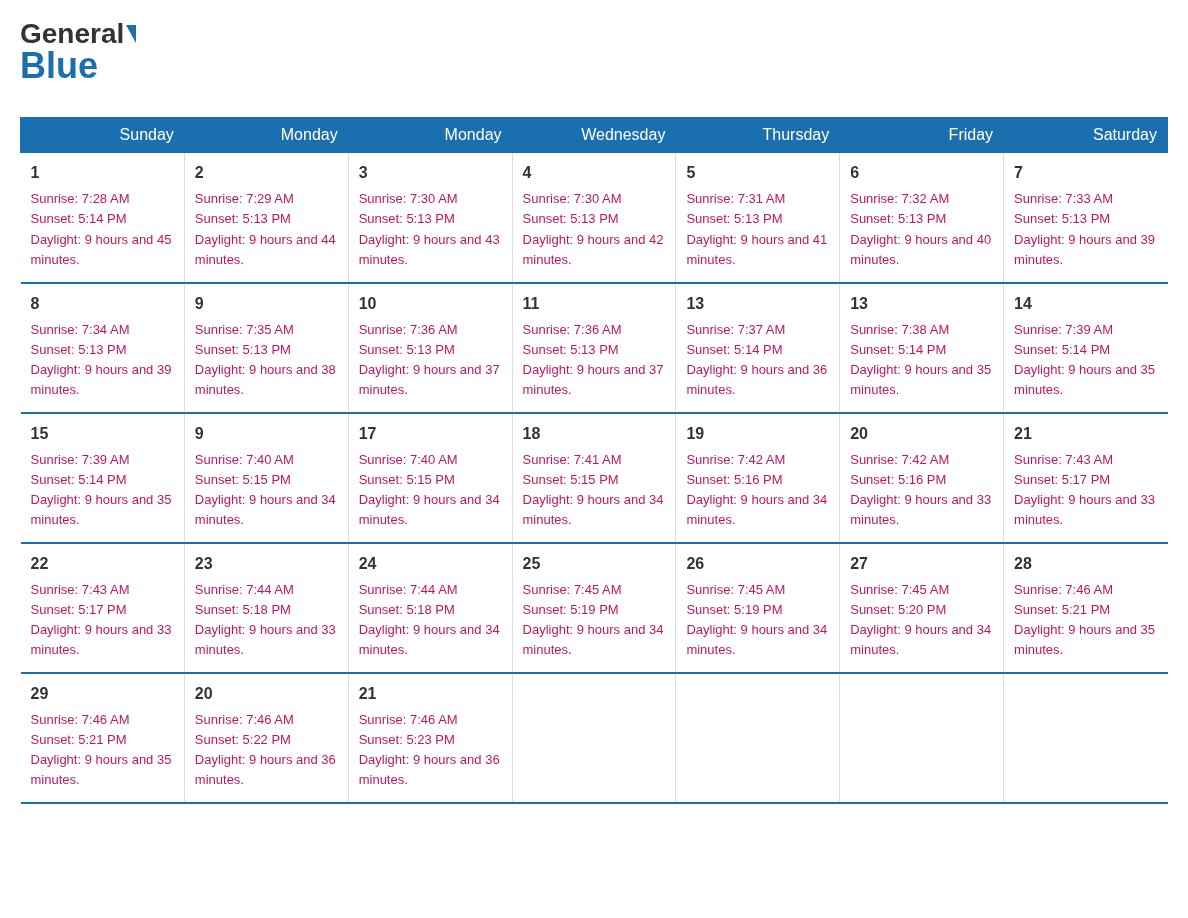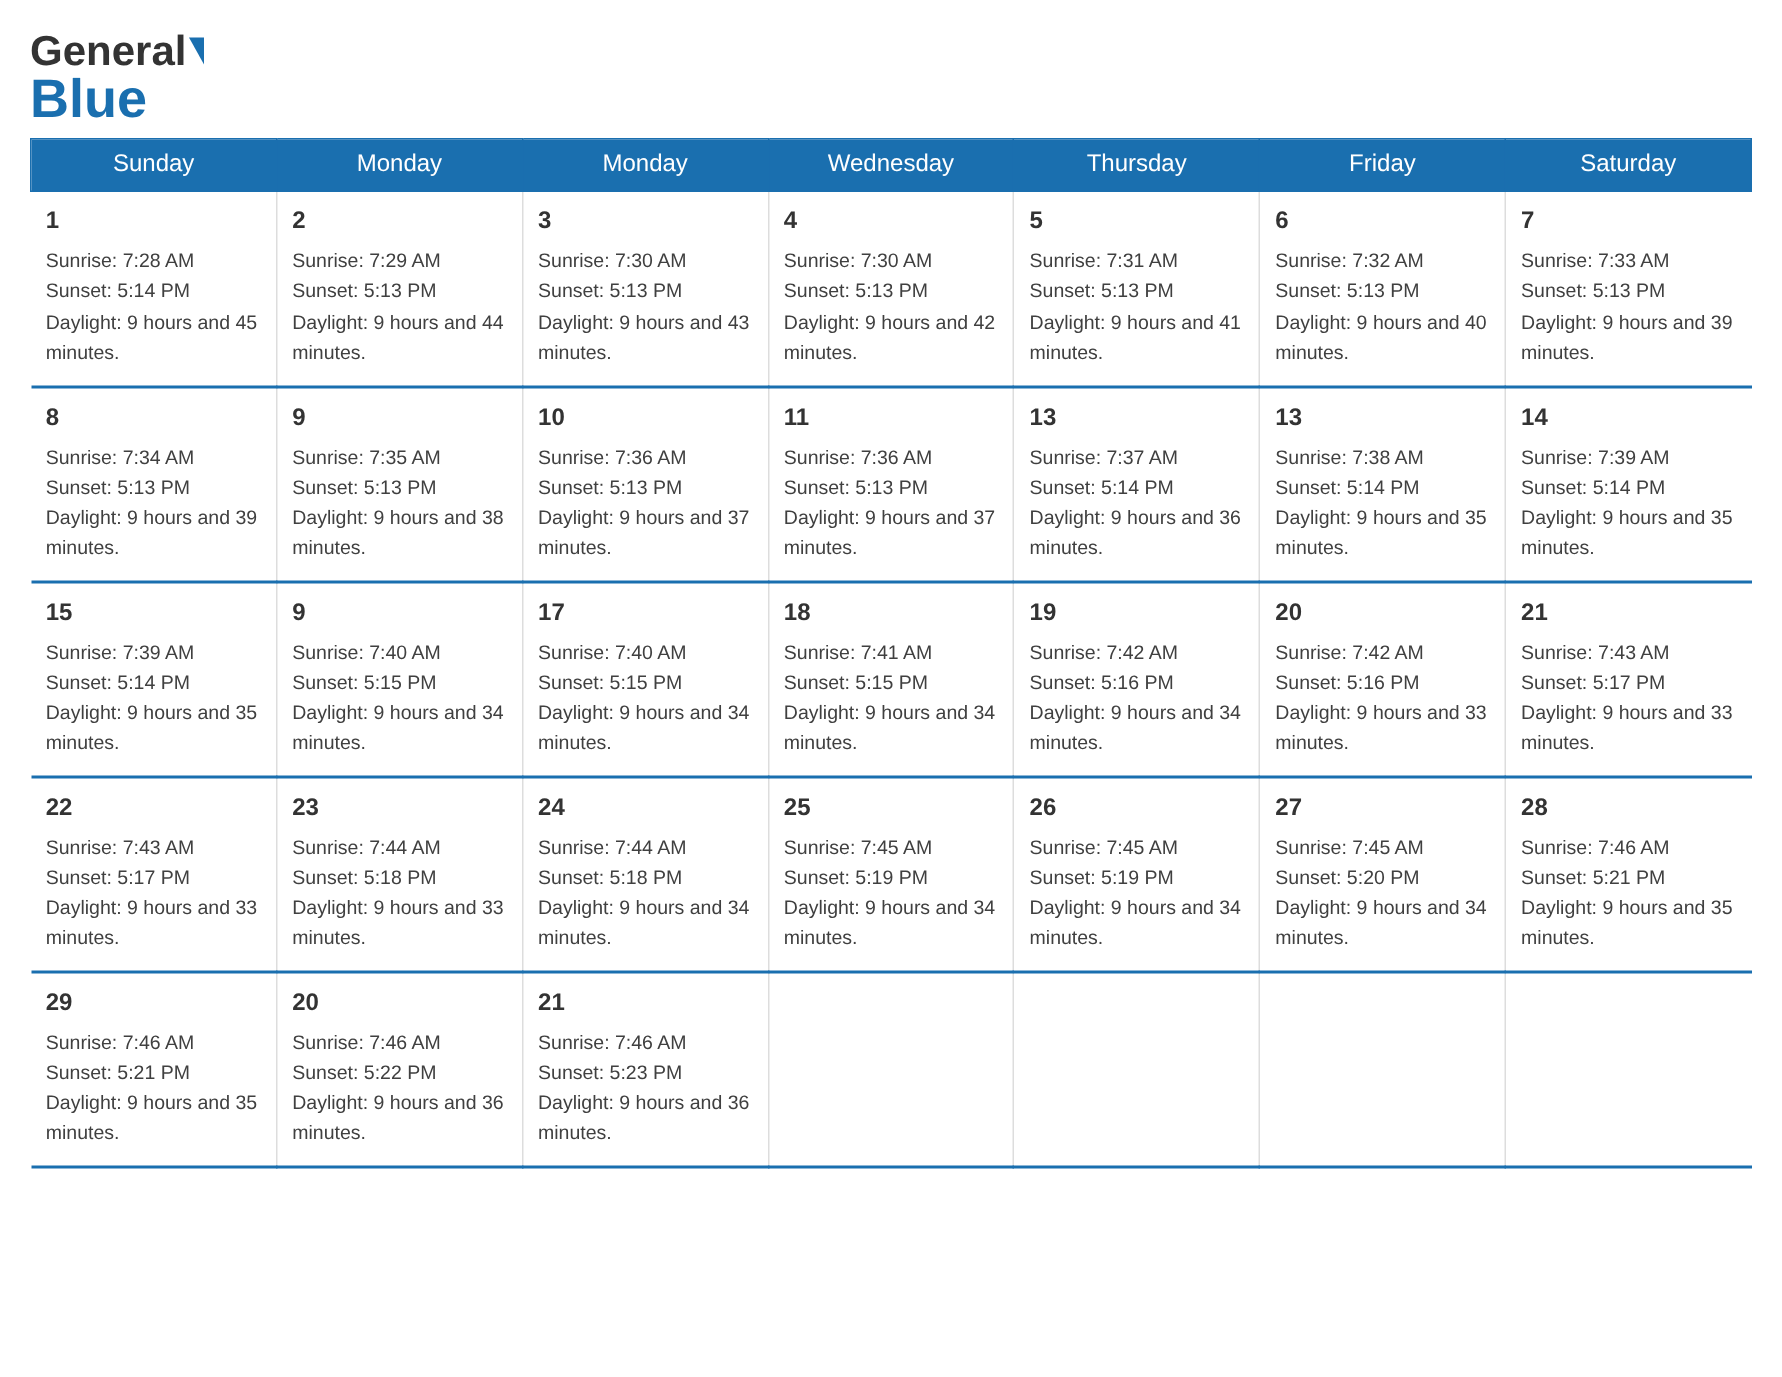--- a/index.html
+++ b/index.html
@@ -7,21 +7,21 @@
       font-family: Arial, sans-serif;
       background: #fff;
       padding: 20px;
       width: 1188px;
       min-height: 918px;
     }
     .header {
       display: flex;
       justify-content: space-between;
       align-items: center;
-      margin-bottom: 8px;
+      margin-bottom: 33px;
     }
     .logo {
       display: flex;
       flex-direction: column;
       align-items: flex-start;
     }
     .logo-general {
       font-size: 28px;
       font-weight: bold;
       color: #333;
@@ -67,21 +67,21 @@
       table-layout: fixed;
     }
     thead tr {
       background-color: #1a6faf;
     }
     thead th {
       color: #fff;
       font-size: 16px;
       font-weight: normal;
       padding: 8px 10px;
-      text-align: center;
+      text-align: right;
       border: 1px solid #1a6faf;
     }
     tbody tr {
       border-bottom: 2px solid #1a6faf;
     }
     tbody td {
       vertical-align: top;
       padding: 8px 10px;
       font-size: 13.5px;
       color: #333;
@@ -93,21 +93,21 @@
       border-right: none;
     }
     .day-number {
       font-size: 16px;
       font-weight: bold;
       display: block;
       margin-bottom: 4px;
     }
     .day-info {
       font-size: 13px;
-      color: #404040;
+      color: #be185d;
       line-height: 1.55;
     }
     .empty-cell {
       background: #fff;
     }
   </style>
 </head>
 <body>
 
 <div class="header">

